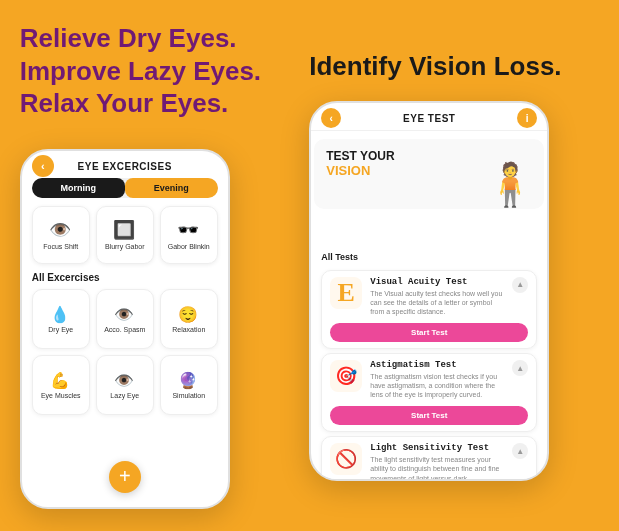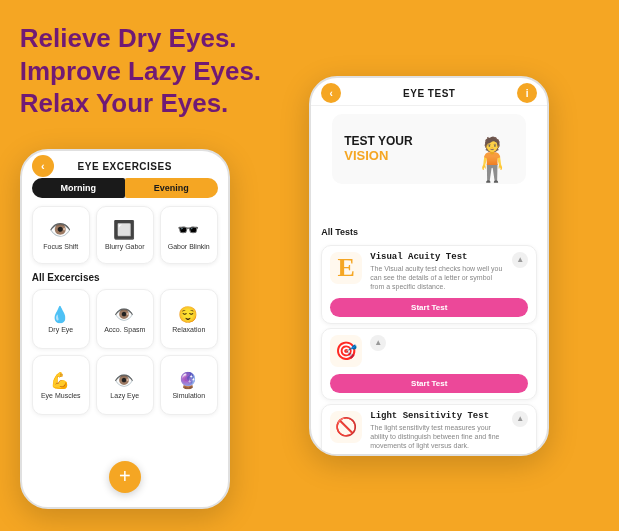--- a/index.html
+++ b/index.html
@@ -80,21 +80,21 @@
       background: #f0f0f0;
       border-radius: 20px;
       overflow: hidden;
     }
     .tab-btn {
       flex: 1;
       text-align: center;
       padding: 5px 0;
       font-size: 9px;
       font-weight: 600;
-      border-radius: 2px;
+      border-radius: 8px;
       cursor: pointer;
     }
     .tab-btn.active {
       background: #1a1a1a;
       color: #fff;
     }
     .tab-btn.inactive {
       background: #F5A623;
       color: #1a1a1a;
     }
@@ -232,25 +232,25 @@
       font-weight: bold;
     }
     .pr-title {
       font-size: 10px;
       font-weight: 700;
       letter-spacing: 0.5px;
       color: #1a1a1a;
     }
     .banner {
       background: #f9f9f9;
-      margin: 8px 21px;
+      margin: 8px 3px;
       border-radius: 10px;
       height: 70px;
       display: flex;
-      align-items: center;
+      align-items: flex-start;
       overflow: hidden;
       position: relative;
     }
     .banner-text {
       padding: 10px 12px;
       z-index: 1;
     }
     .banner-test {
       font-size: 12px;
       font-weight: 700;
@@ -411,20 +411,21 @@
           <span class="grid-icon">🔮</span>
           <span>Simulation</span>
         </div>
       </div>
 
       <div class="fab">+</div>
     </div>
   </div>
 
   <div class="right-panel">
+    <div class="hero-text-right">Identify Vision Loss.</div>
 
     <div class="phone-right">
       <div class="pr-header">
         <div class="pr-back">‹</div>
         <span class="pr-title">EYE TEST</span>
         <div class="pr-info">i</div>
       </div>
 
       <div class="banner">
         <div class="banner-text">
@@ -446,20 +447,24 @@
             <div class="test-desc">The Visual acuity test checks how well you can see the details of a letter or symbol from a specific distance.</div>
           </div>
           <div class="test-tag">▲</div>
         </div>
         <button class="start-btn">Start Test</button>
       </div>
 
       <div class="test-card">
         <div class="test-card-top">
           <div class="test-icon-box" style="font-size:18px;">🎯</div>
+          <div class="test-info">
+            <div class="test-name">Astigmatism Test</div>
+            <div class="test-desc">The astigmatism vision test checks if you have astigmatism, a condition where the lens of the eye is improperly curved.</div>
+          </div>
           <div class="test-tag">▲</div>
         </div>
         <button class="start-btn">Start Test</button>
       </div>
 
       <div class="test-card">
         <div class="test-card-top">
           <div class="test-icon-box" style="font-size:18px;">🚫</div>
           <div class="test-info">
             <div class="test-name">Light Sensitivity Test</div>

